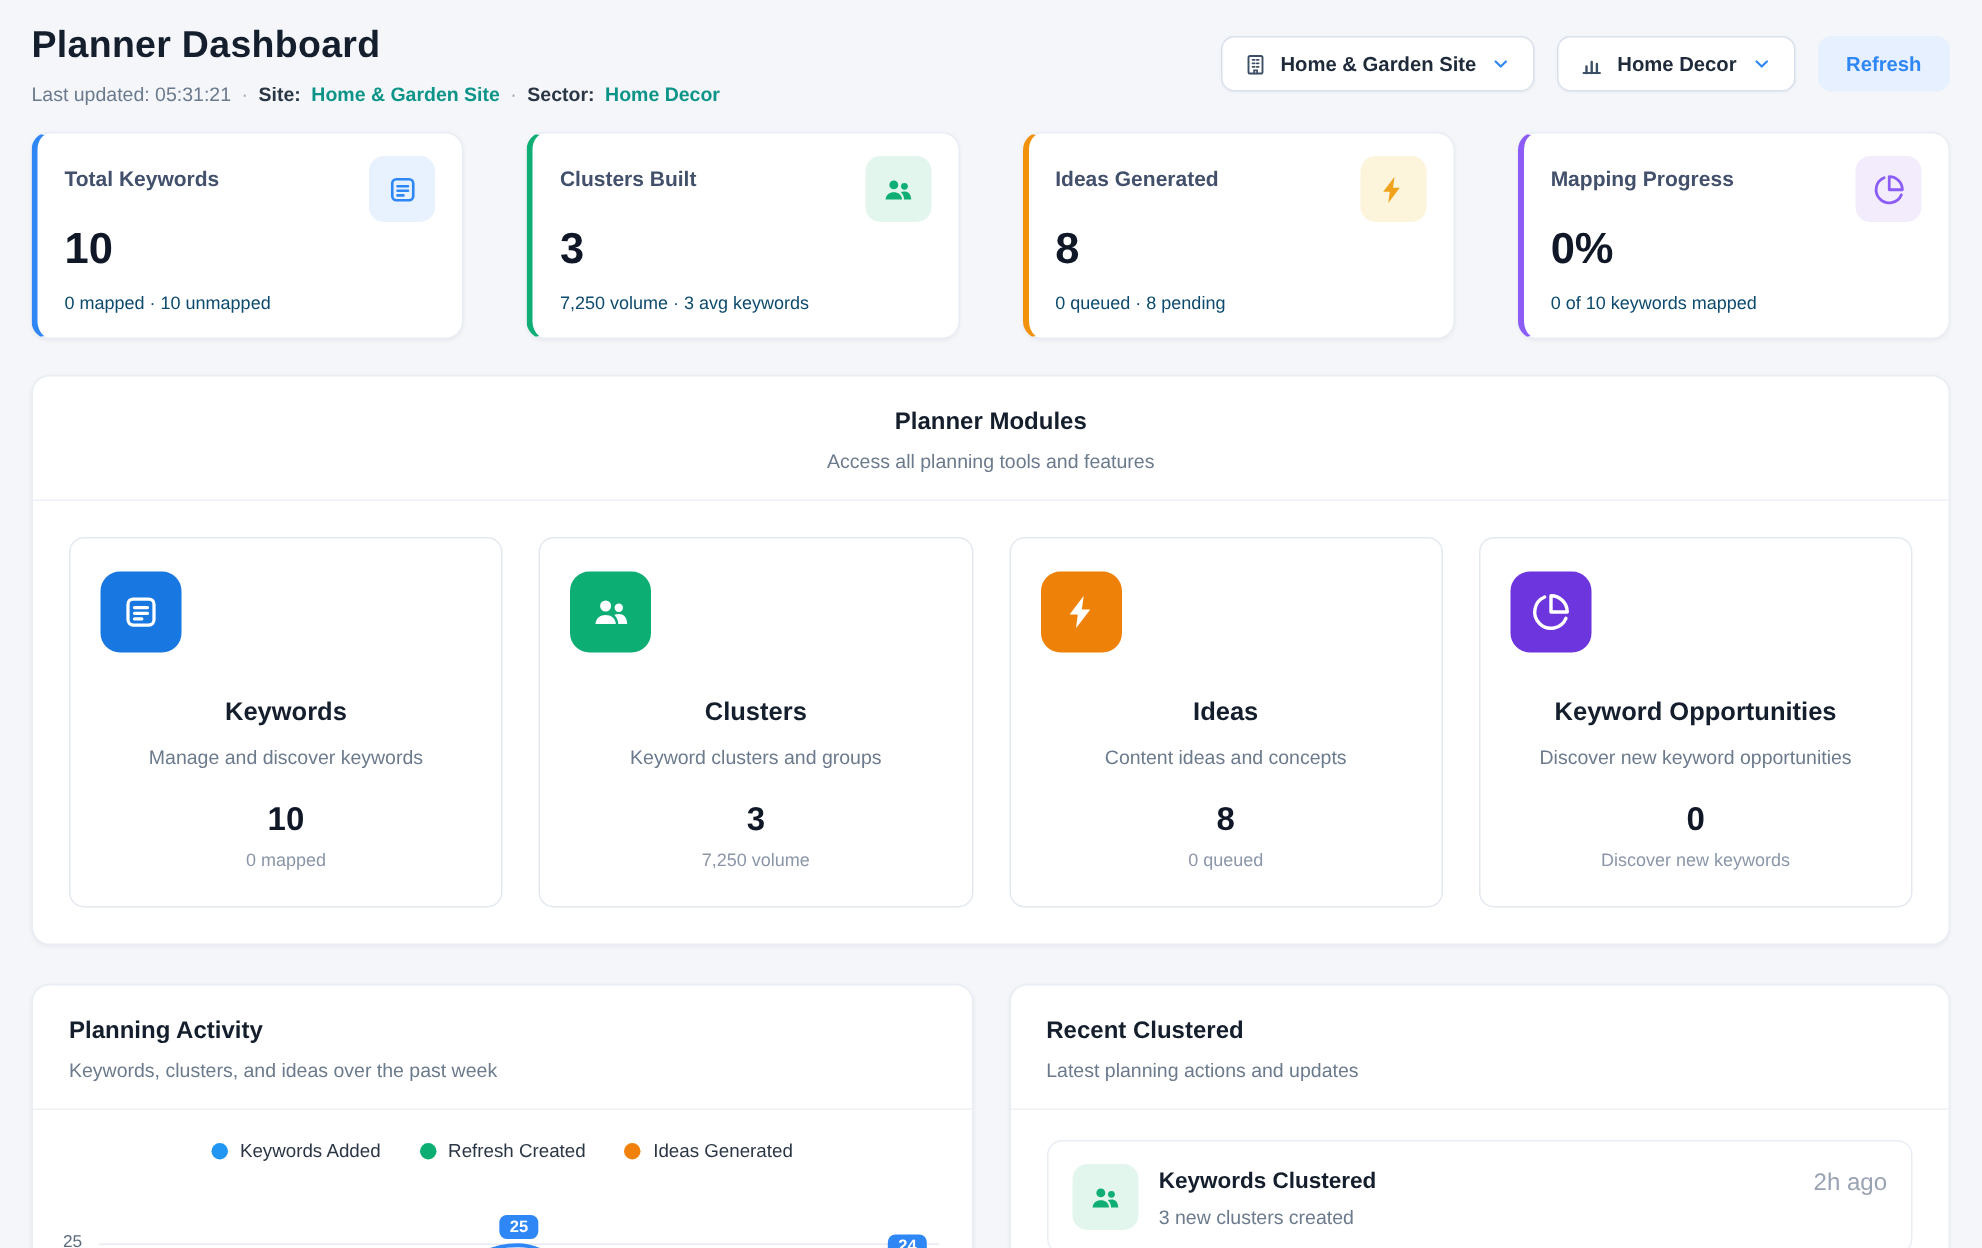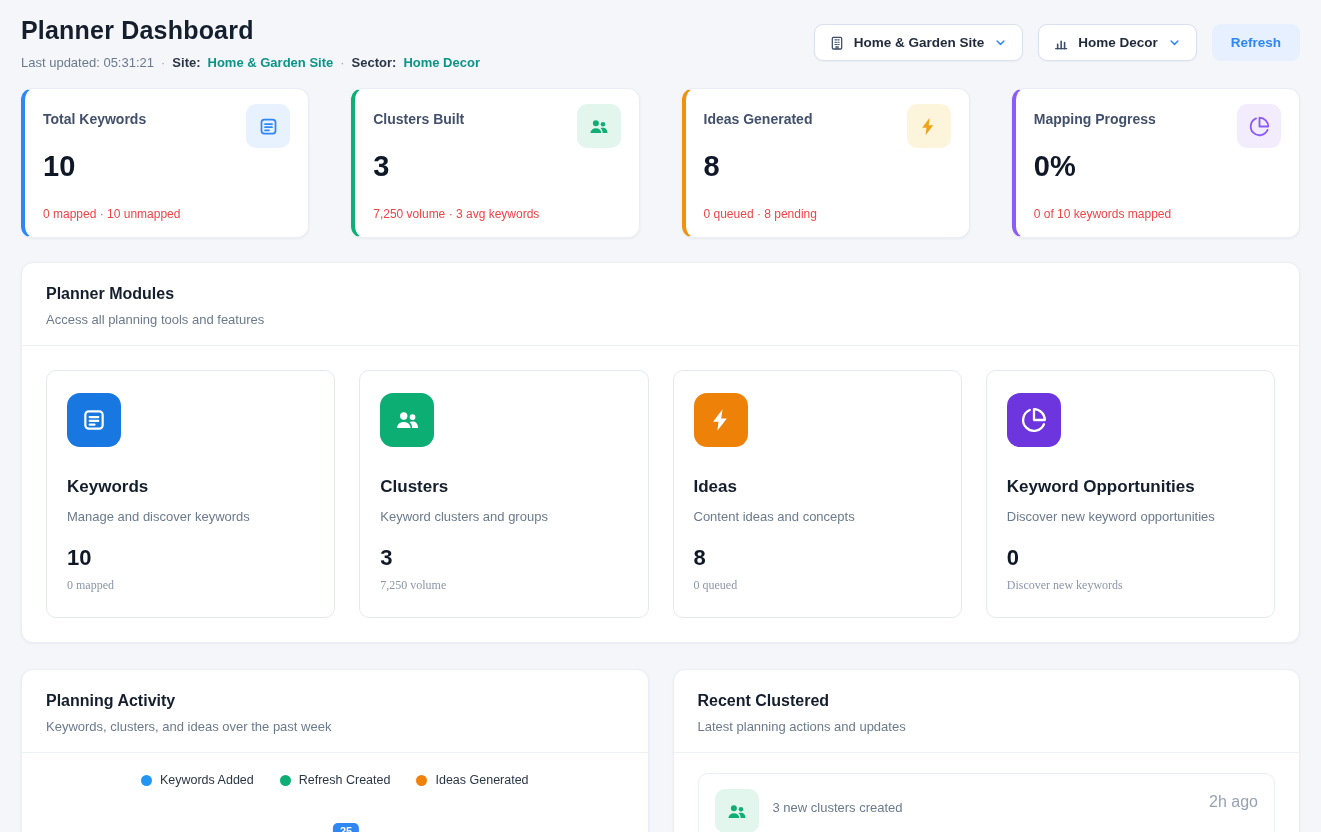--- a/index.html
+++ b/index.html
@@ -30,37 +30,37 @@
   .stat-card.c-purple { border-left-color:#8b5cf6; }
   .stat-top { display:flex; justify-content:space-between; align-items:flex-start; }
   .stat-label { font-size:14px; font-weight:600; color:#42506b; padding-top:7px; }
   .stat-iconbox { width:44px; height:44px; border-radius:10px; display:flex; align-items:center; justify-content:center; flex:none; }
   .stat-iconbox .ic { width:21px; height:21px; }
   .c-blue .stat-iconbox { background:#e8f1fe; color:#2e87f5; }
   .c-green .stat-iconbox { background:#e2f6ee; color:#0fae74; }
   .c-orange .stat-iconbox { background:#fdf4dc; color:#f0a31a; }
   .c-purple .stat-iconbox { background:#f2ecfd; color:#8b5cf6; }
   .stat-value { font-size:29px; font-weight:800; color:#101828; margin-top:2px; }
-  .stat-sub { font-size:12px; color:#ef4444; margin-top:24px; }
+  .stat-sub { font-size:12px; color:#0c4a6e; margin-top:12px; }
 
   .panel { background:#fff; border:1px solid #e9edf4; border-radius:12px; box-shadow:0 1px 3px rgba(16,24,40,.05); }
-  .modules-panel { margin-top:24px; }
+  .modules-panel { margin-top:24px;text-align:center; }
   .panel-head { padding:22px 24px 18px; }
   .panel-title { font-size:16px; font-weight:800; color:#141e2c; }
   .panel-sub { font-size:13px; color:#6b7a8c; margin-top:9px; }
   .panel-divider { border-top:1px solid #edf0f5; }
 
   .modules-grid { display:grid; grid-template-columns:repeat(4,1fr); gap:24px; padding:24px; }
   .module-card { border:1px solid #e4e9f0; border-radius:10px; padding:22px 20px 24px; cursor:pointer; background:#fff; }
   .module-iconbox { width:54px; height:54px; border-radius:13px; display:flex; align-items:center; justify-content:center; color:#fff; }
   .module-iconbox .ic { width:26px; height:26px; }
   .module-title { font-size:17px; font-weight:800; color:#141e2c; margin-top:30px; }
   .module-desc { font-size:13px; color:#6b7a8c; margin-top:12px; }
   .module-value { font-size:22px; font-weight:800; color:#101828; margin-top:21px; }
-  .module-sub { font-size:12px; color:#8b96a9; margin-top:7px;font-family:Liberation Serif, serif; }
+  .module-sub { font-size:12px; color:#8b96a9; margin-top:7px; }
 
   .bottom-row { display:grid; grid-template-columns:1fr 1fr; gap:24px; margin-top:26px; }
   .bottom-row .panel { min-height:300px; }
 
   .legend-row { display:flex; justify-content:center; align-items:center; gap:26px; padding:20px 0 10px; }
   .legend-item { display:flex; align-items:center; gap:8px; font-size:12.5px; color:#2b3645; }
   .legend-dot { width:11px; height:11px; border-radius:50%; display:inline-block; }
 
   .chart { position:relative; height:130px; margin:14px 18px 0; }
   .chart-ytick { position:absolute; left:2px; top:24px; font-size:11.5px; color:#5b6b7d; }
@@ -292,20 +292,21 @@
         <div class="panel-sub">Latest planning actions and updates</div>
       </div>
       <div class="panel-divider"></div>
       <div class="activity-item">
         <div class="activity-iconbox">
             <svg class="ic">
               <use href="#i-users"></use>
             </svg>
           </div>
         <div class="activity-body">
+          <div class="activity-title">Keywords Clustered</div>
           <div class="activity-desc">3 new clusters created</div>
         </div>
         <div class="activity-time">2h ago</div>
       </div>
     </div>
 
   </div>
 </div>
 
 </body></html>

